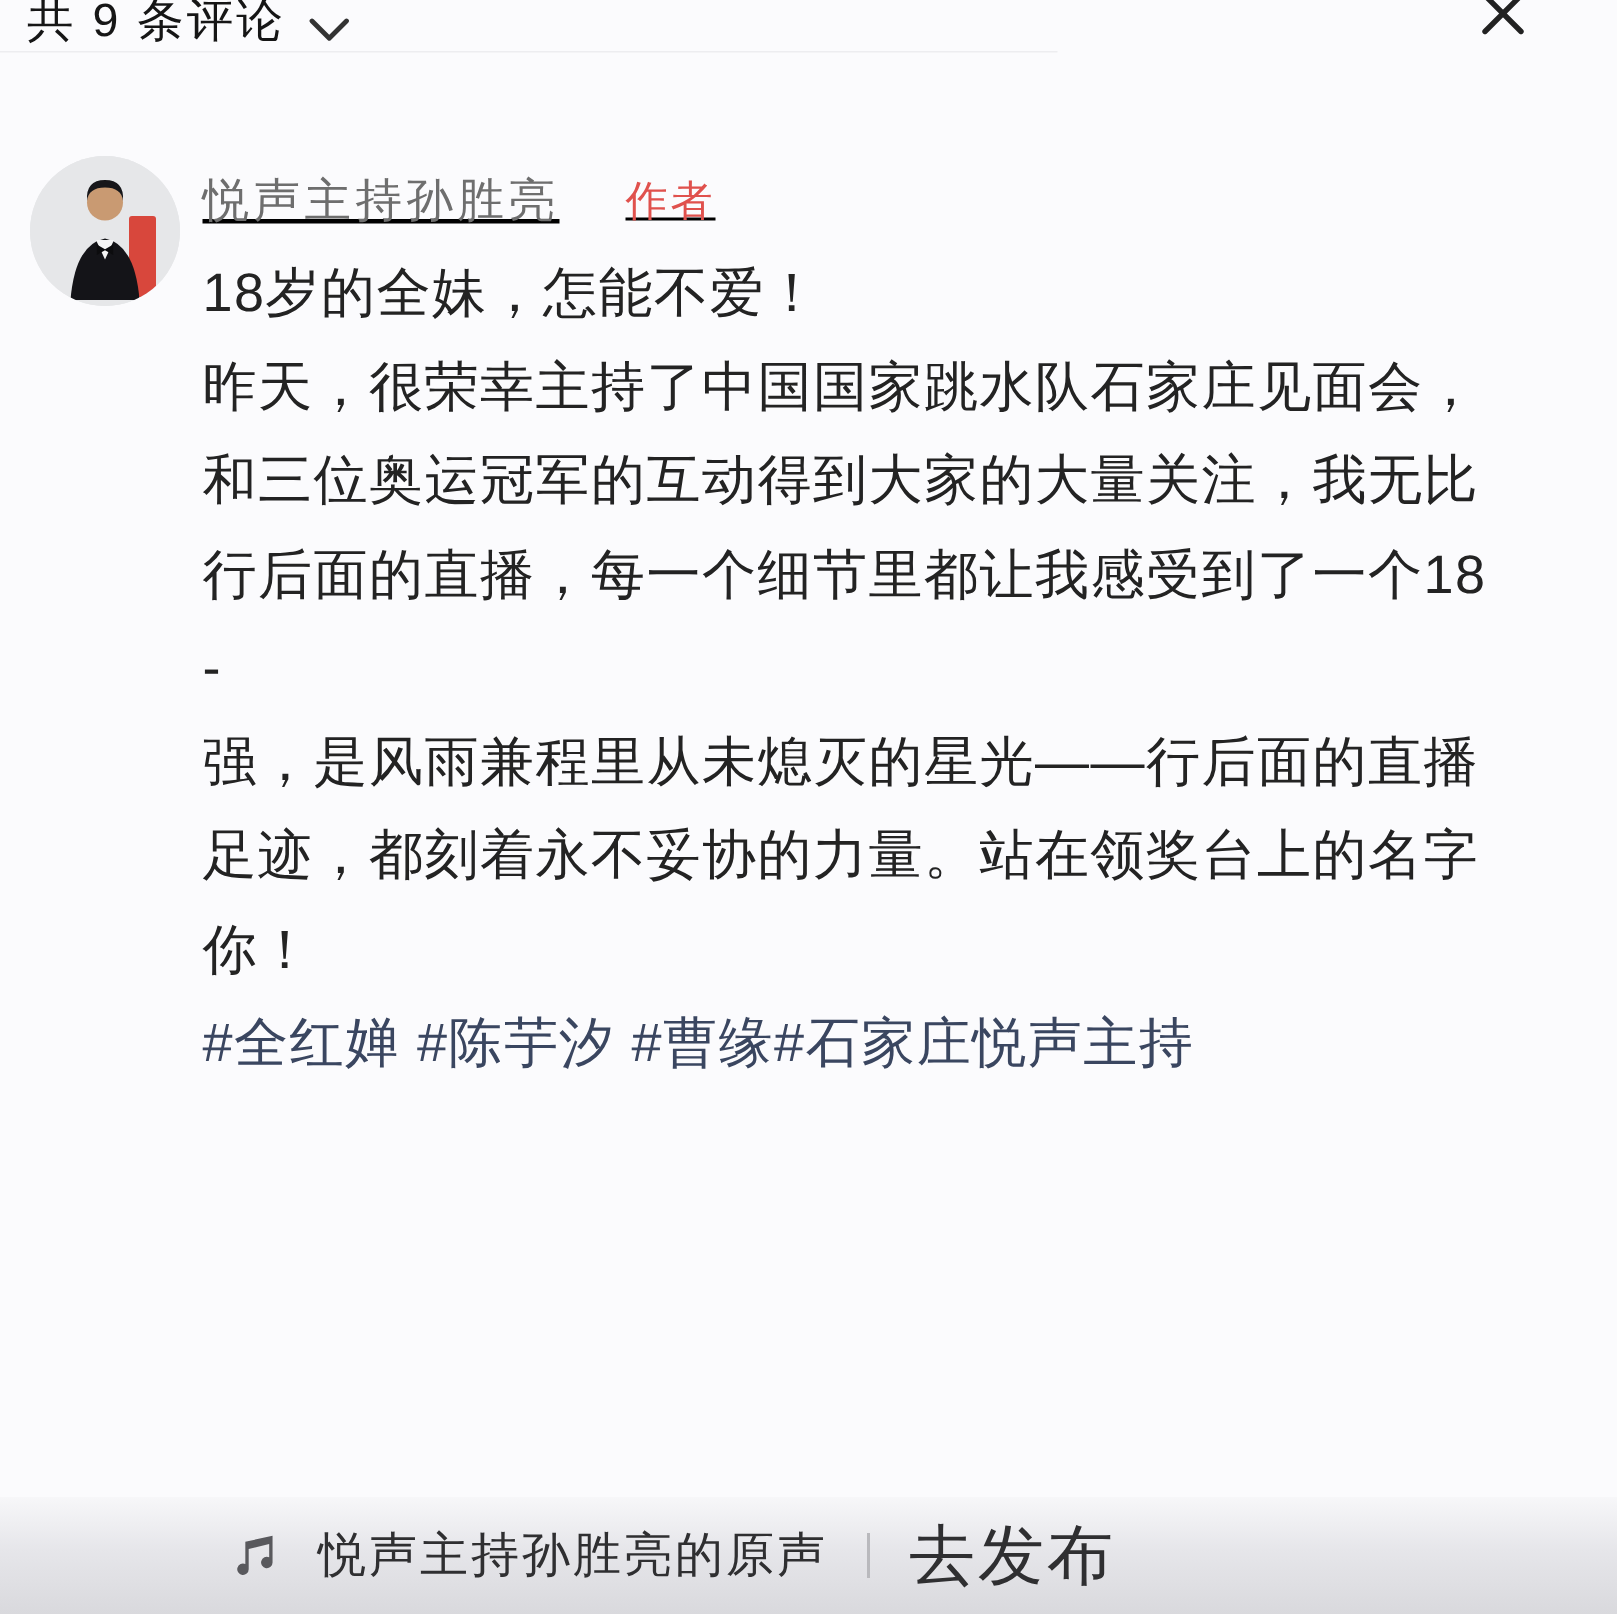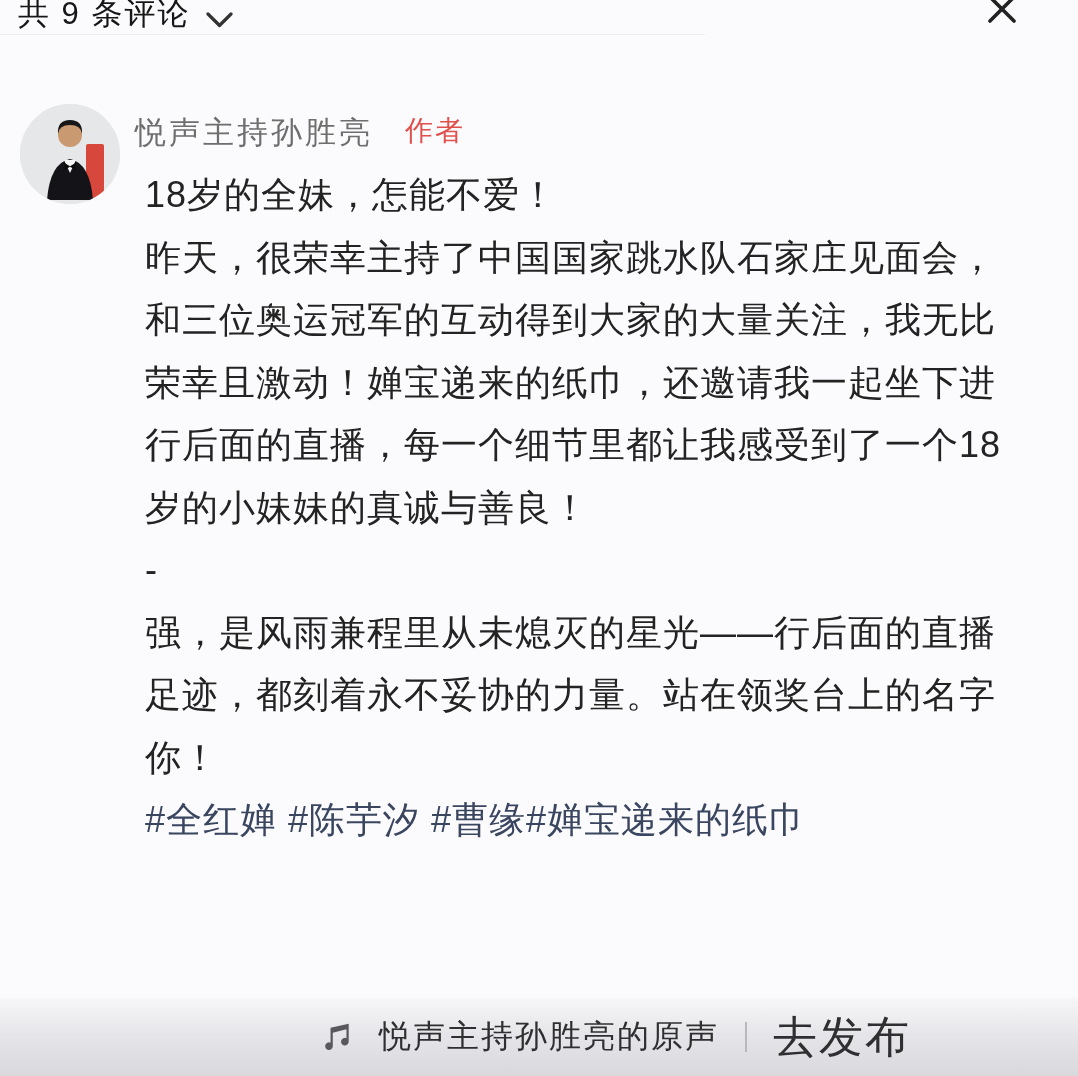--- a/index.html
+++ b/index.html
@@ -24,34 +24,34 @@
     position:absolute;top:34px;left:0;width:705px;height:1px;
     background:rgba(60,60,70,0.07);
   }
   
   .avatar{
     position:absolute;left:20px;top:104px;width:100px;height:100px;
     border-radius:50%;overflow:hidden;background:#e6e7e9;cursor:pointer;
   }
   
   .content{position:absolute;left:135px;top:112px;width:912px;}
-  .author-row{display:flex;align-items:flex-start;gap:32px;height:44px;}
+  .author-row{display:flex;align-items:center;gap:44px;height:44px;text-decoration:underline;}
   .author-name{font-size:31px;color:#6e6e6e;letter-spacing:3px;cursor:pointer;}
   .author-badge{font-size:28px;color:#e0514d;letter-spacing:2px;}
-  .body-text{margin-top:8px;margin-left:10px;}
+  .body-text{margin-top:8px;}
   .body-line{
     font-size:36px;line-height:62.5px;color:#232323;
     letter-spacing:1px;white-space:nowrap;
   }
   .hashtags{color:#3a4660;cursor:pointer;}
   
   .music-bar{
     position:absolute;left:0;bottom:0;width:1078px;height:78px;
     background:linear-gradient(180deg,#f7f7f9 0%,#e6e6ea 45%,#d9d9dd 100%);
-    display:flex;align-items:center;padding-left:152px;box-sizing:border-box;justify-content:center;
+    display:flex;align-items:center;padding-left:152px;box-sizing:border-box;
   }
   .music-icon{display:flex;align-items:center;}
   .sound-title{font-size:32px;color:#2f2f31;margin-left:24px;letter-spacing:2px;cursor:pointer;}
   .bar-divider{width:2px;height:30px;background:#b9b9bd;margin:0 26px;}
   .publish-label{font-size:44px;color:#2f2f31;letter-spacing:2px;cursor:pointer;}
 </style>
 </head>
 <body>
 
 <div class="comments-toggle">
@@ -88,28 +88,26 @@
 
 <div class="content">
   <div class="author-row">
     <span class="author-name">悦声主持孙胜亮</span>
     <span class="author-badge">作者</span>
   </div>
   <div class="body-text">
     <div class="body-line">18岁的全妹，怎能不爱！</div>
     <div class="body-line">昨天，很荣幸主持了中国国家跳水队石家庄见面会，</div>
     <div class="body-line">和三位奥运冠军的互动得到大家的大量关注，我无比</div>
-    <div class="body-line">荣幸且激动！婵宝递来的纸巾，还邀请我一起坐下进</div>
     <div class="body-line">行后面的直播，每一个细节里都让我感受到了一个18</div>
-    <div class="body-line">岁的小妹妹的真诚与善良！</div>
     <div class="body-line">-</div>
     <div class="body-line">强，是风雨兼程里从未熄灭的星光——行后面的直播</div>
     <div class="body-line">足迹，都刻着永不妥协的力量。站在领奖台上的名字</div>
     <div class="body-line">你！</div>
-    <div class="body-line hashtags">#全红婵 #陈芋汐 #曹缘#婵宝递来的纸巾</div>
+    <div class="body-line hashtags">#全红婵 #陈芋汐 #曹缘#石家庄悦声主持</div>
   </div>
 </div>
 
 <div class="music-bar">
   <span class="music-icon">
     <svg width="36" height="36" viewBox="0 0 24 24">
         <path fill="#59595d" d="M9.2 18.1a2.55 2.55 0 1 1-1.5-2.32V5.9l12.1-2.7v11.9a2.55 2.55 0 1 1-1.5-2.32V6.9L9.2 9.1v9z"></path>
       </svg>
   </span>
   <span class="sound-title">悦声主持孙胜亮的原声</span>

